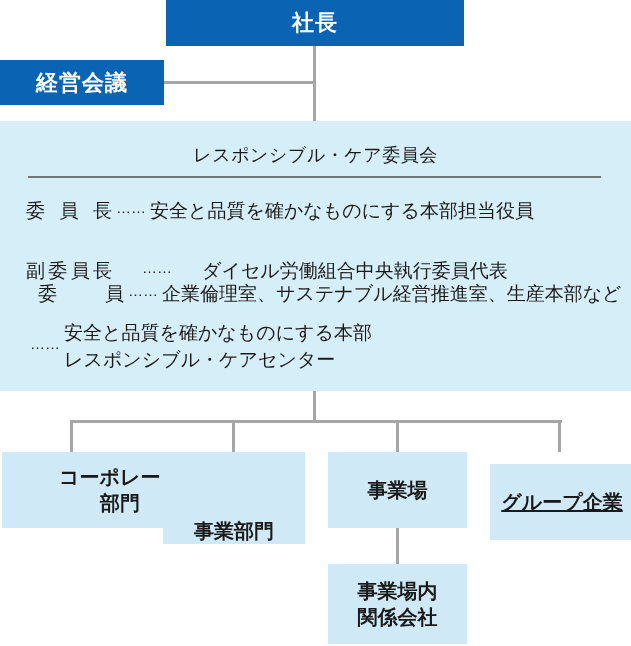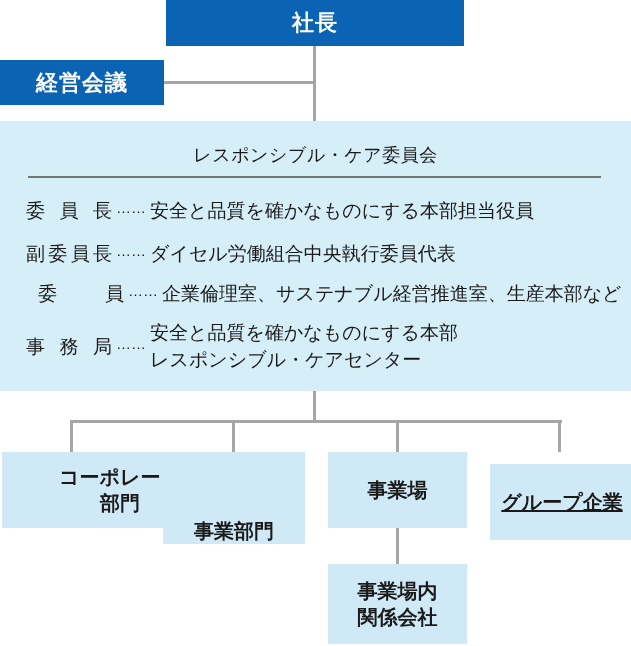--- a/index.html
+++ b/index.html
@@ -46,21 +46,21 @@
   .member-role{
     display:inline-block;width:86px;flex:0 0 86px;
     text-align:justify;text-align-last:justify;
   }
   .member-dots{
     display:inline-block;width:38px;flex:0 0 38px;text-align:center;
     position:relative;top:-3px;font-size:15px;letter-spacing:0;
   }
   .member-desc{white-space:pre-line;}
   .row-1{top:76px;}
-  .row-2{top:119px;}
+  .row-2{top:136px;gap:26px;}
   .row-3{top:159px;margin-left:12px;}
   .row-4{top:198px;}
   .line{position:absolute;background:var(--connector-gray);}
 </style>
 </head>
 <body>
 
 <div class="stage">
 
   <div class="blue-box" style="left:166px;top:0;width:298px;height:46px;">
@@ -87,21 +87,20 @@
       <span class="member-role">副委員長</span>
       <span class="member-dots">……</span>
       <span class="member-desc">ダイセル労働組合中央執行委員代表</span>
     </div>
     <div class="member-row row-3">
       <span class="member-role">委 員</span>
       <span class="member-dots">……</span>
       <span class="member-desc">企業倫理室、サステナブル経営推進室、生産本部など</span>
     </div>
     <div class="member-row row-4">
-      <span class="member-role">事 務 局</span>
       <span class="member-dots">……</span>
       <span class="member-desc">安全と品質を確かなものにする本部
 レスポンシブル・ケアセンター</span>
     </div>
   </div>
 
   <div class="line" style="left:313px;top:391px;width:3px;height:31px;"></div>
   <div class="line" style="left:70px;top:420px;width:492px;height:3px;"></div>
   <div class="line" style="left:70px;top:420px;width:3px;height:32px;"></div>
   <div class="line" style="left:232px;top:420px;width:3px;height:32px;"></div>

